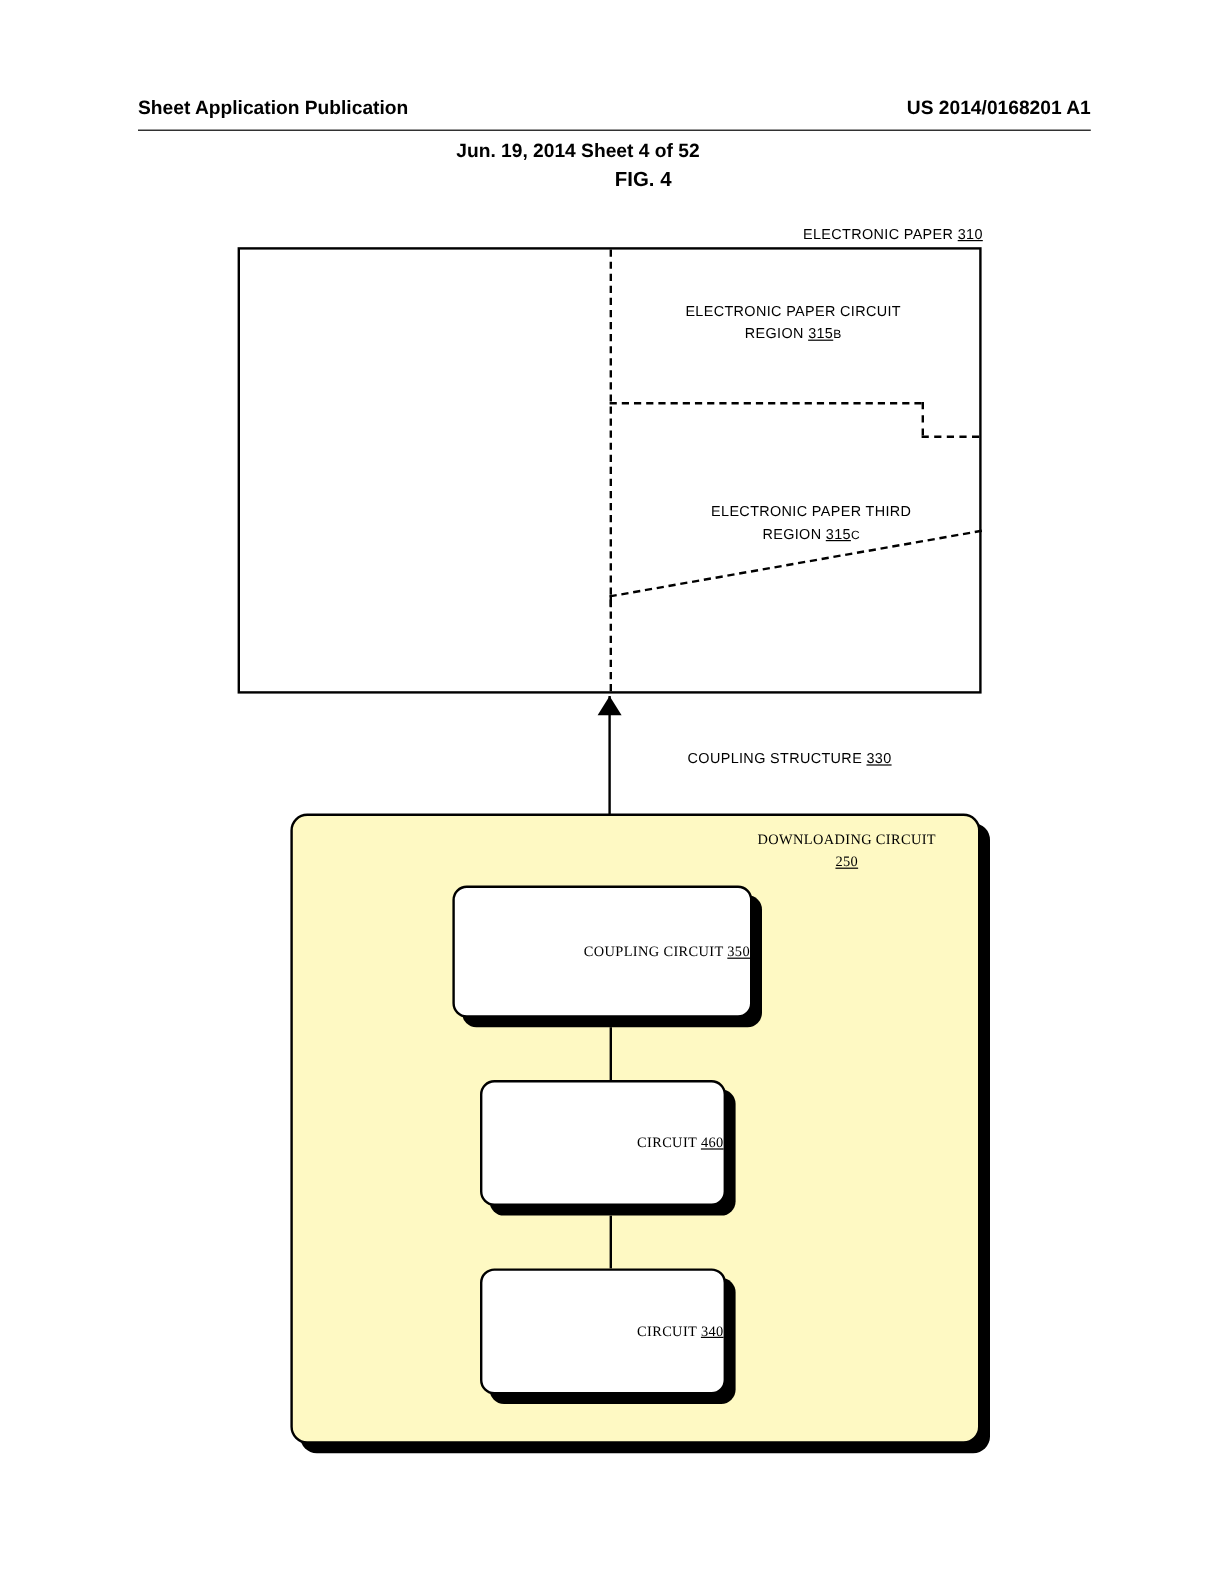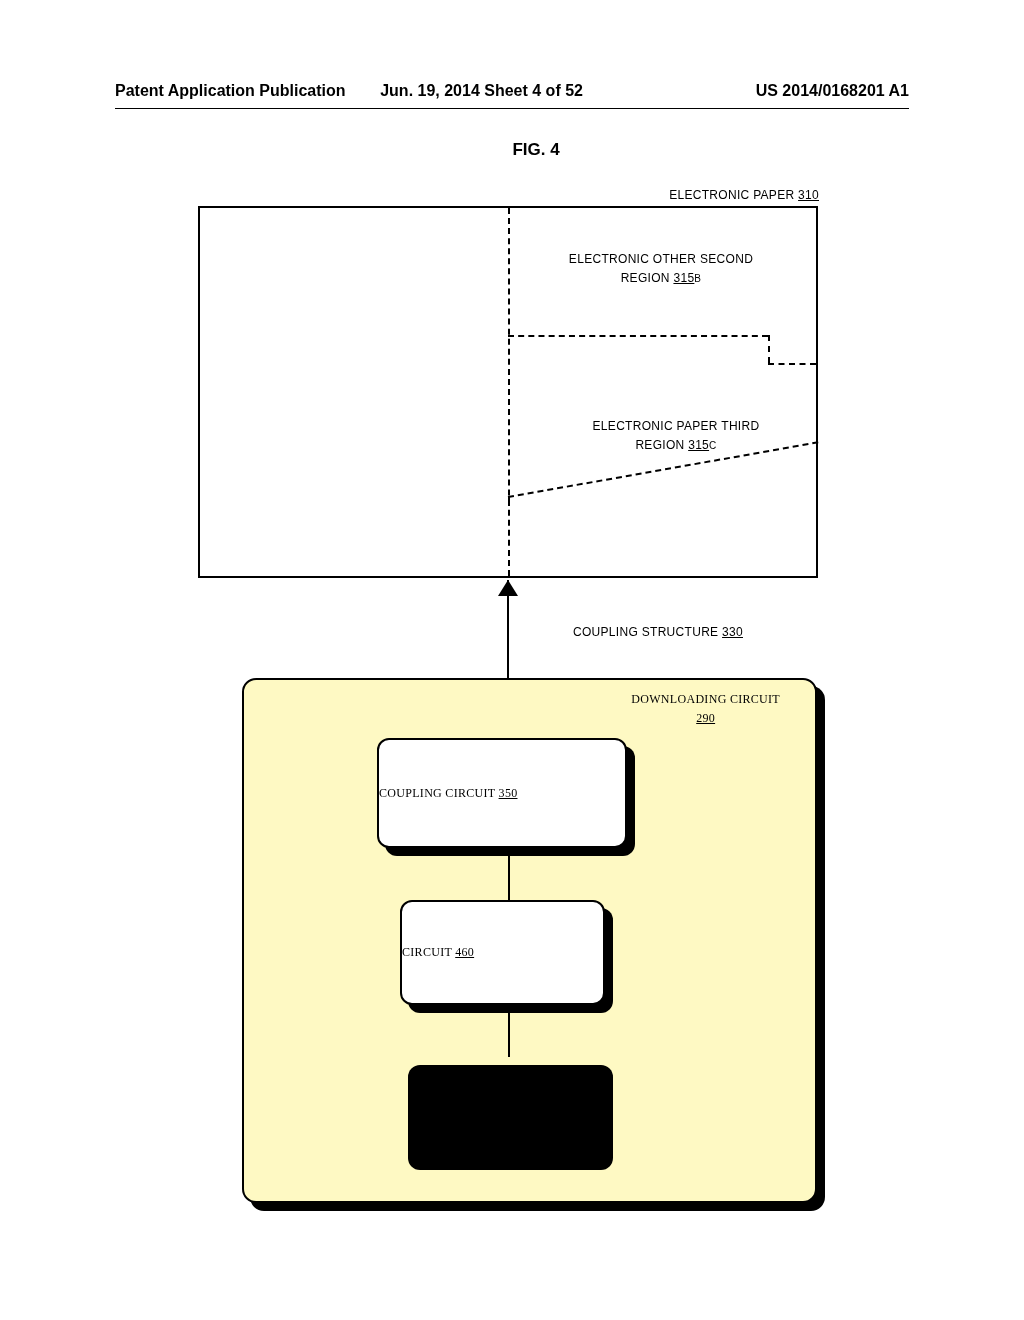--- a/index.html
+++ b/index.html
@@ -13,21 +13,21 @@
   }
   .header {
     position: absolute;
     top: 82px;
     left: 115px;
     right: 115px;
     font-size: 16px;
     font-weight: bold;
   }
   .header-left { float: left; }
-  .header-mid { position: absolute; left: 50%; transform: translateX(-65%); }
+  .header-mid { position: absolute; left: 50%; transform: translateX(-65%); margin-top: 36px; }
   .header-right { float: right; }
   .hr {
     position: absolute;
     top: 108px;
     left: 115px;
     right: 115px;
     border-top: 1.5px solid #000;
   }
   .figlabel {
     position: absolute;
@@ -183,57 +183,57 @@
     background: #000;
     border-radius: 12px;
   }
   .cbox {
     position: absolute;
     background: #fff;
     border: 2px solid #000;
     border-radius: 12px;
     display: flex;
     align-items: center;
-    justify-content: flex-start;
+    justify-content: flex-end;
     font-size: 12px;
     letter-spacing: 0.3px;
   }
   .cbox .num { text-decoration: underline; }
   
   .vconn {
     position: absolute;
     width: 2px;
     background: #000;
   }
 </style>
 </head>
 <body>
 
 <div class="header">
-  <span class="header-left">Patent Application Publication</span>
+  <span class="header-left">Sheet Application Publication</span>
   <span class="header-mid">Jun. 19, 2014  Sheet 4 of 52</span>
   <span class="header-right">US 2014/0168201 A1</span>
 </div>
 <div class="hr"></div>
 
 <div class="figlabel">FIG. 4</div>
 
 <div class="canvas">
 
   <div class="ep-label">
     <span>ELECTRONIC PAPER</span>
     <span class="num">310</span>
   </div>
 
   <div class="paper">
     <div class="vdash"></div>
 
 
     <div class="region-text r-second">
-      <div><span>ELECTRONIC OTHER SECOND</span></div>
+      <div><span>ELECTRONIC PAPER CIRCUIT</span></div>
       <div>
         <span>REGION</span>
         <span class="num">315</span><span class="sub">B</span>
       </div>
     </div>
 
     <div class="hdash1"></div>
     <div class="hdash1-step"></div>
     <div class="hdash1-step2"></div>
 
@@ -255,21 +255,21 @@
 
   <div class="coupling-label">
     <span>COUPLING STRUCTURE</span>
     <span class="num">330</span>
   </div>
 
   <div class="dc-shadow"></div>
   <div class="dc-card">
     <div class="dc-label">
       <span>DOWNLOADING CIRCUIT</span>
-      <span class="num">290</span>
+      <span class="num">250</span>
     </div>
 
     <div class="cbox-shadow" style="top:66px;left:141px;width:250px;height:110px;"></div>
     <div class="cbox" style="top:58px;left:133px;width:250px;height:110px;">
       <span>
         <span>COUPLING CIRCUIT</span>
         <span class="num">350</span>
       </span>
     </div>
 
@@ -279,15 +279,21 @@
     <div class="cbox" style="top:220px;left:156px;width:205px;height:105px;">
       <span>
         <span>CIRCUIT</span>
         <span class="num">460</span>
       </span>
     </div>
 
     <div class="vconn" style="top:333px;left:264px;height:44px;"></div>
 
     <div class="cbox-shadow" style="top:385px;left:164px;width:205px;height:105px;"></div>
+    <div class="cbox" style="top:377px;left:156px;width:205px;height:105px;">
+      <span>
+        <span>CIRCUIT</span>
+        <span class="num">340</span>
+      </span>
+    </div>
   </div>
 
 </div>
 
 </body></html>

